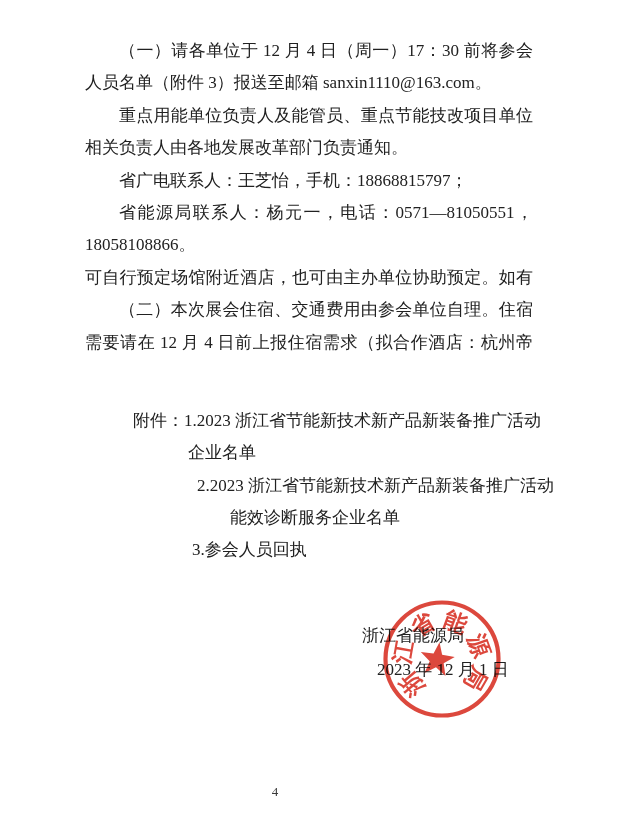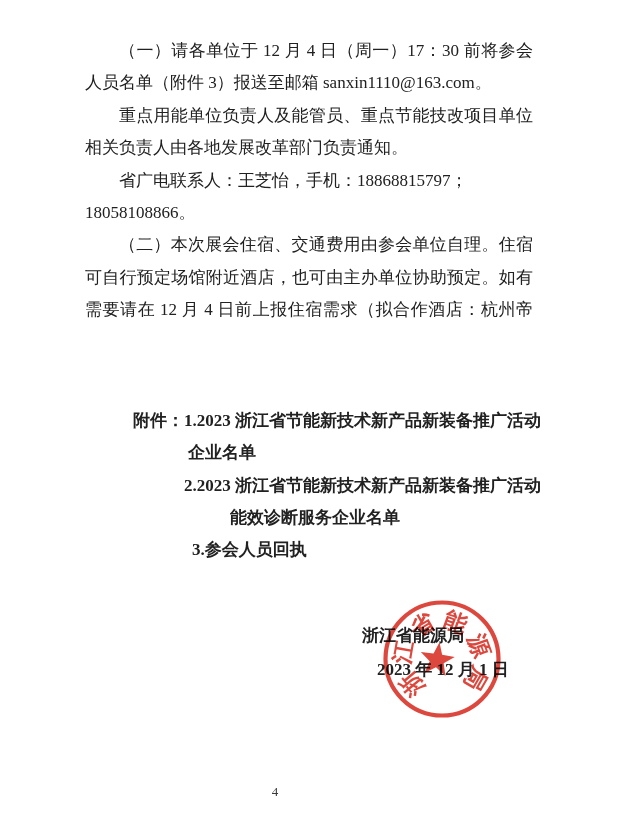--- a/index.html
+++ b/index.html
@@ -28,21 +28,20 @@
   .justify {
     text-align: justify;
     text-align-last: justify;
     text-justify: inter-character;
   }
   .abs {
     position: absolute;
     font-size: 17px;
     line-height: 32.4px;
     white-space: nowrap;
-    font-weight: bold;
   }
   .pagenum {
     position: absolute;
     left: 0;
     right: 0;
     top: 776px;
     text-align: center;
     font-size: 13px;
     line-height: 32.4px;
     color: #3a3a3a;
@@ -66,31 +65,32 @@
 <body>
 
 <div class="page">
 
   <div class="body-block">
     <p class="line indent justify">（一）请各单位于 12 月 4 日（周一）17：30 前将参会</p>
     <p class="line">人员名单（附件 3）报送至邮箱 sanxin1110@163.com。</p>
     <p class="line indent justify">重点用能单位负责人及能管员、重点节能技改项目单位</p>
     <p class="line">相关负责人由各地发展改革部门负责通知。</p>
     <p class="line indent">省广电联系人：王芝怡，手机：18868815797；</p>
+    <p class="line indent justify">省能源局联系人：杨元一，电话：0571—81050551，</p>
     <p class="line">18058108866。</p>
+    <p class="line justify">可自行预定场馆附近酒店，也可由主办单位协助预定。如有</p>
     <p class="line indent justify">（二）本次展会住宿、交通费用由参会单位自理。住宿</p>
-    <p class="line justify">可自行预定场馆附近酒店，也可由主办单位协助预定。如有</p>
     <p class="line justify">需要请在 12 月 4 日前上报住宿需求（拟合作酒店：杭州帝</p>
   </div>
 
   <div>
     <p class="abs" style="left:133px; top:405px;">附件：</p>
     <p class="abs" style="left:184px; top:405px;">1.2023 浙江省节能新技术新产品新装备推广活动</p>
     <p class="abs" style="left:188px; top:437px;">企业名单</p>
-    <p class="abs" style="left:184px; top:470px;">2.2023 浙江省节能新技术新产品新装备推广活动</p>
+    <p class="abs" style="left:197px; top:470px;">2.2023 浙江省节能新技术新产品新装备推广活动</p>
     <p class="abs" style="left:200px; top:502px;margin-left:30px;">能效诊断服务企业名单</p>
     <p class="abs" style="left:192px; top:534px;">3.参会人员回执</p>
   </div>
 
   <div>
     <p class="abs" style="left:362px; top:620px;">浙江省能源局</p>
     <p class="abs" style="left:348px; top:654px;margin-left:29px;">2023 年 12 月 1 日</p>
   </div>
 
   <svg class="seal" viewBox="0 0 130 130">

